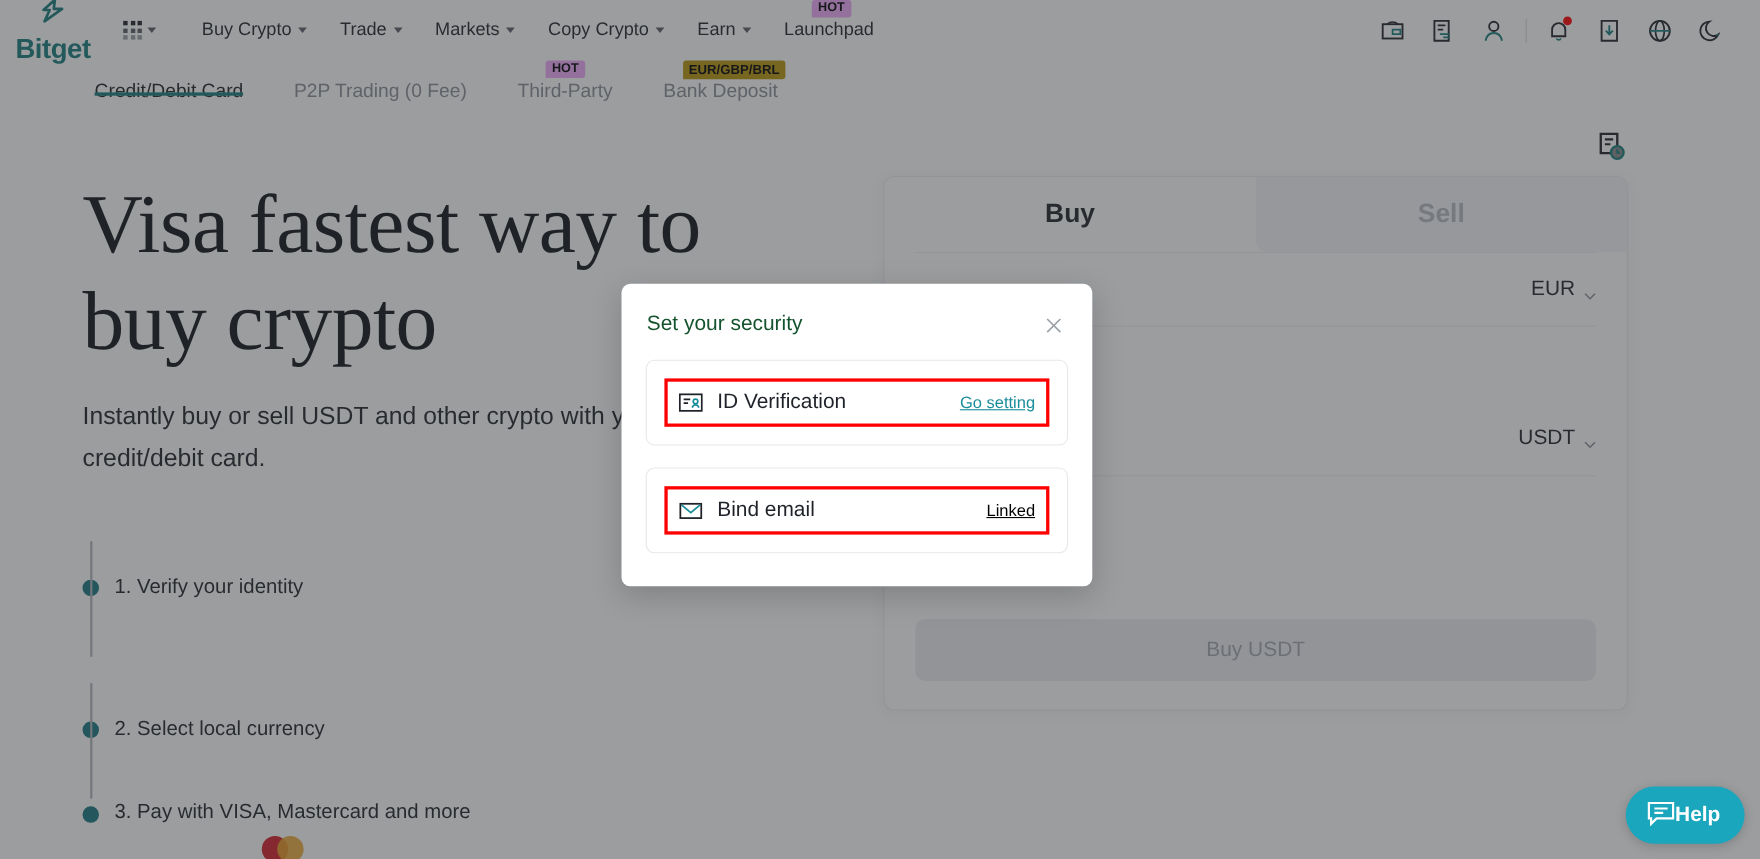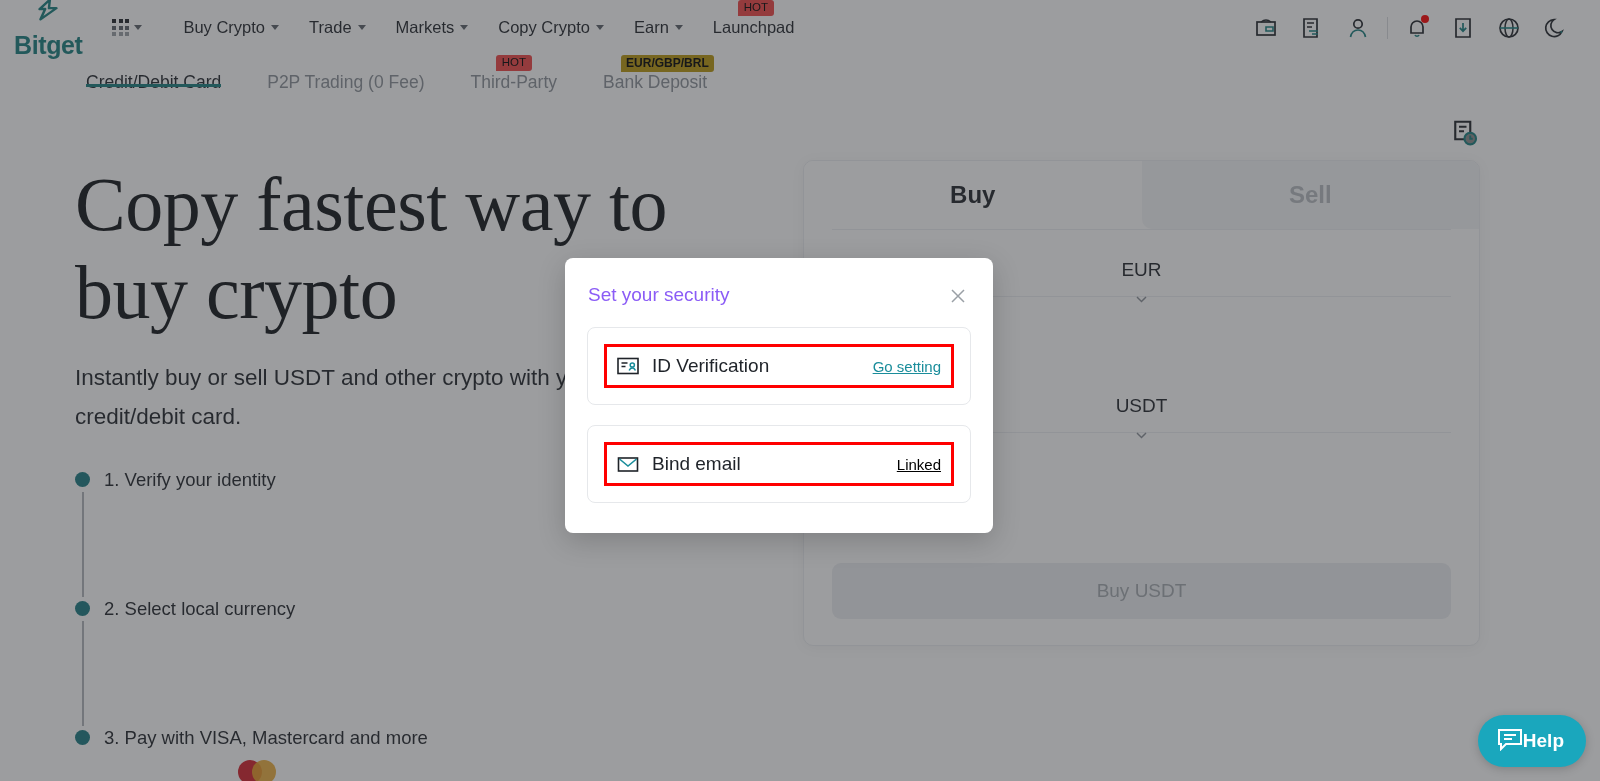--- a/index.html
+++ b/index.html
@@ -92,24 +92,24 @@
     font-size: 16.5px;
     color: #1f2329;
     white-space: nowrap;
   }
 
   .hot-badge {
     position: absolute;
     top: -12px;
     left: 50%;
     transform: translateX(-16px);
-    background: #ef4444;
+    background: #f0abfc;
     color: #000000;
     font-size: 11.5px;
-    font-weight: normal;
+    font-weight: bold;
     padding: 1px 6px 2px 6px;
     border-radius: 3px 3px 3px 0;
     line-height: 1.15;
   }
 
   .header-right {
     position: absolute;
     right: 22px;
     top: 0;
     height: 55px;
@@ -215,21 +215,21 @@
   }
 
   .steps {
     position: absolute;
     left: 75px; top: 468px;
     width: 520px;
   }
   .step {
     position: relative;
     display: flex;
-    align-items: flex-start;
+    align-items: center;
     height: 129px;
   }
   .step:last-child { height: auto; }
   .step .dot {
     width: 15px; height: 15px;
     border-radius: 50%;
     background: #1a7a80;
     margin-top: 4px;
     flex: 0 0 auto;
   }
@@ -284,21 +284,20 @@
   }
   .panel-body { padding: 0 28px; }
 
   .field {
     height: 68px;
     border-bottom: 1px solid #eceef1;
     display: flex;
     align-items: center;
     justify-content: flex-end;
     gap: 8px;
-    flex-direction: column;
   }
   .field:first-child { border-top: 1px solid #eceef1; }
   .field-cur {
     font-size: 19px;
     color: #1f2329;
   }
   .chev {
     width: 11px; height: 7px;
   }
   .spacer-row { height: 68px; }
@@ -389,21 +388,21 @@
     box-shadow: 0 8px 28px rgba(0,0,0,0.18);
     padding: 26px 22px 30px 22px;
   }
   .modal-head {
     display: flex;
     align-items: flex-start;
     justify-content: space-between;
   }
   .modal-title {
     font-size: 19px;
-    color: #8b5cf6;
+    color: #14532d;
     padding-left: 1px;
   }
   .close-x {
     width: 22px; height: 22px;
     display: flex; align-items: center; justify-content: center;
     margin-top: 1px;
     margin-right: 2px;
   }
 
   .sec-item {
@@ -585,21 +584,21 @@
           <path d="M5 3 h12 v14 H5 z" fill="none" stroke="#1f2329" stroke-width="1.7"></path>
           <path d="M8 7 h6 M8 10.5 h4" stroke="#1f2329" stroke-width="1.6"></path>
           <circle cx="17" cy="16.5" r="4.6" fill="#8b8b8b" stroke="#177e7e" stroke-width="1.7"></circle>
           <path d="M17 14 v2.6 h2" stroke="#177e7e" stroke-width="1.5" fill="none"></path>
         </svg>
       </div>
     </div>
 
     <div class="hero">
       <h1>
-        <span>Copy fastest way to</span><br>
+        <span>Visa fastest way to</span><br>
         <span>buy crypto</span>
       </h1>
       <p>Instantly buy or sell USDT and other crypto with your credit/debit card.</p>
     </div>
 
     <div class="steps">
       <div class="step">
         <span class="line"></span>
         <span class="dot"></span>
         <span class="label">1. Verify your identity</span>

